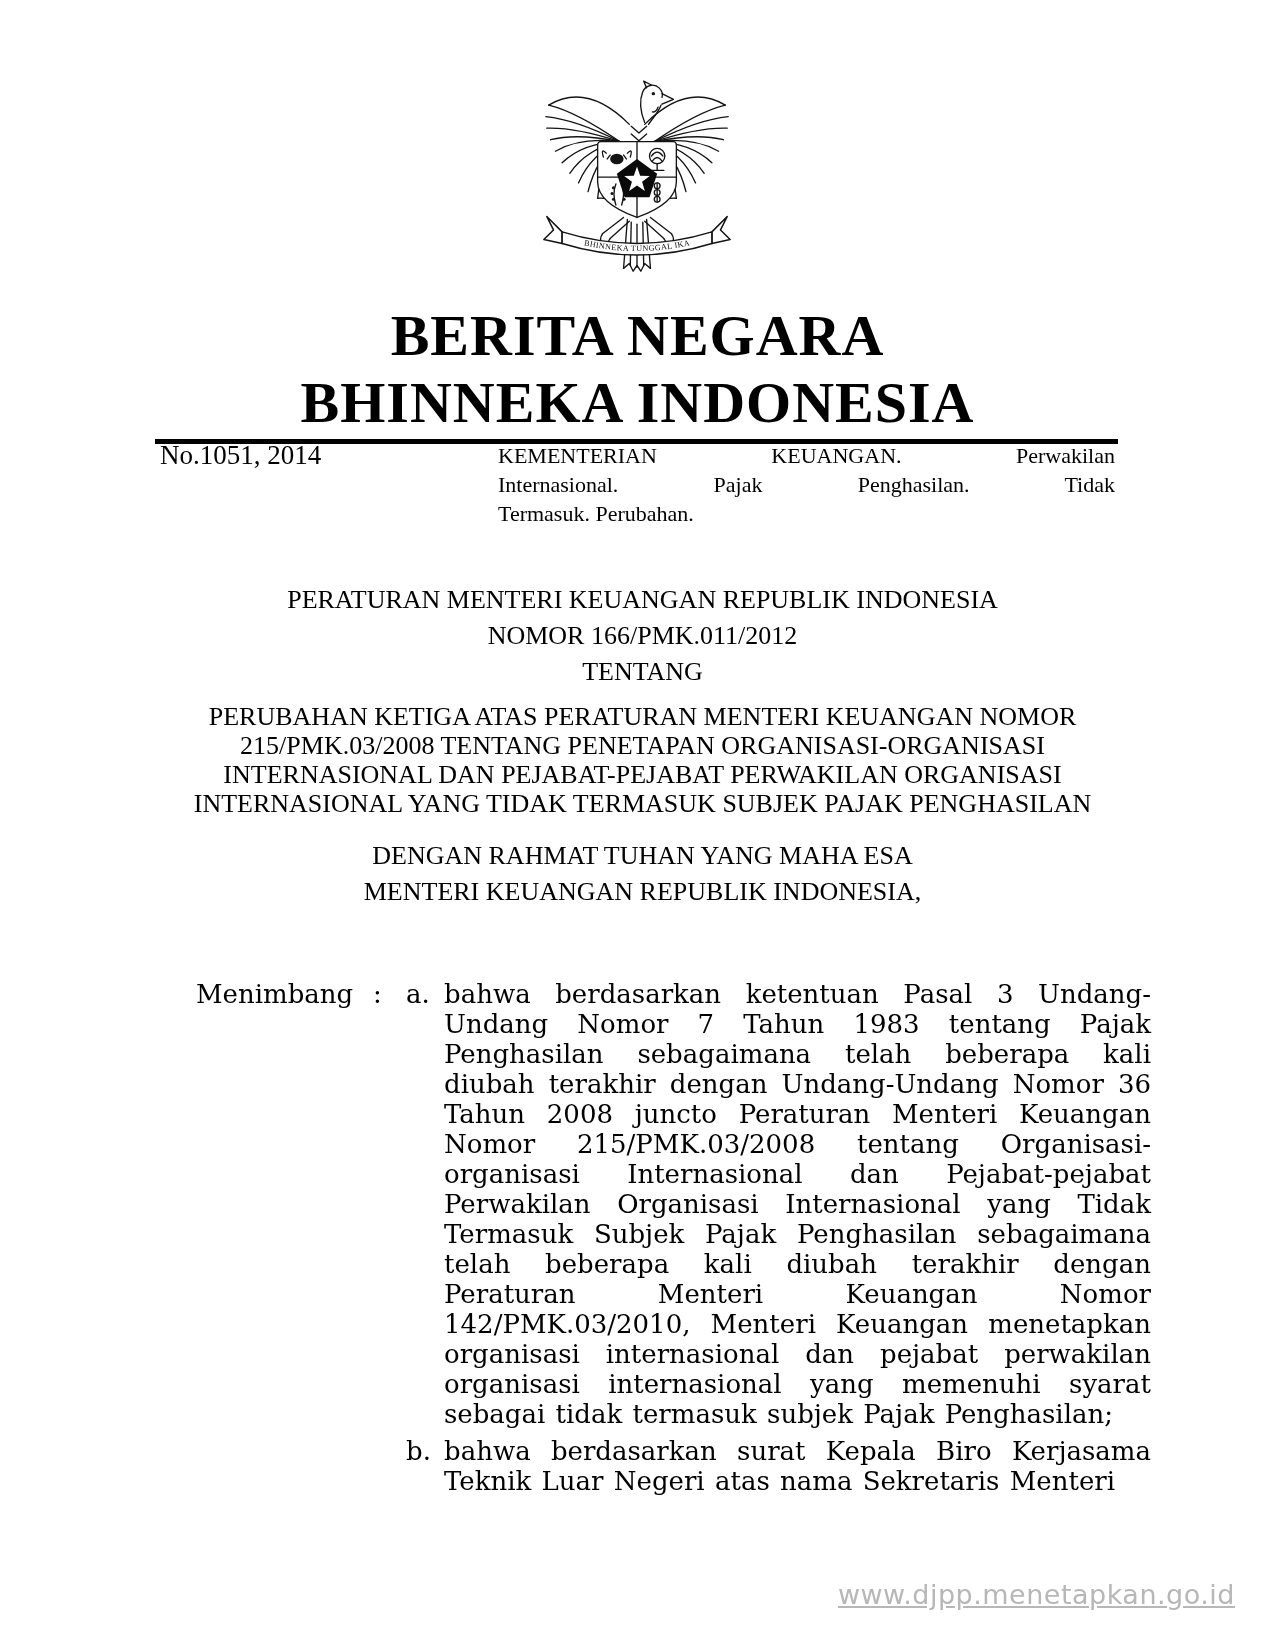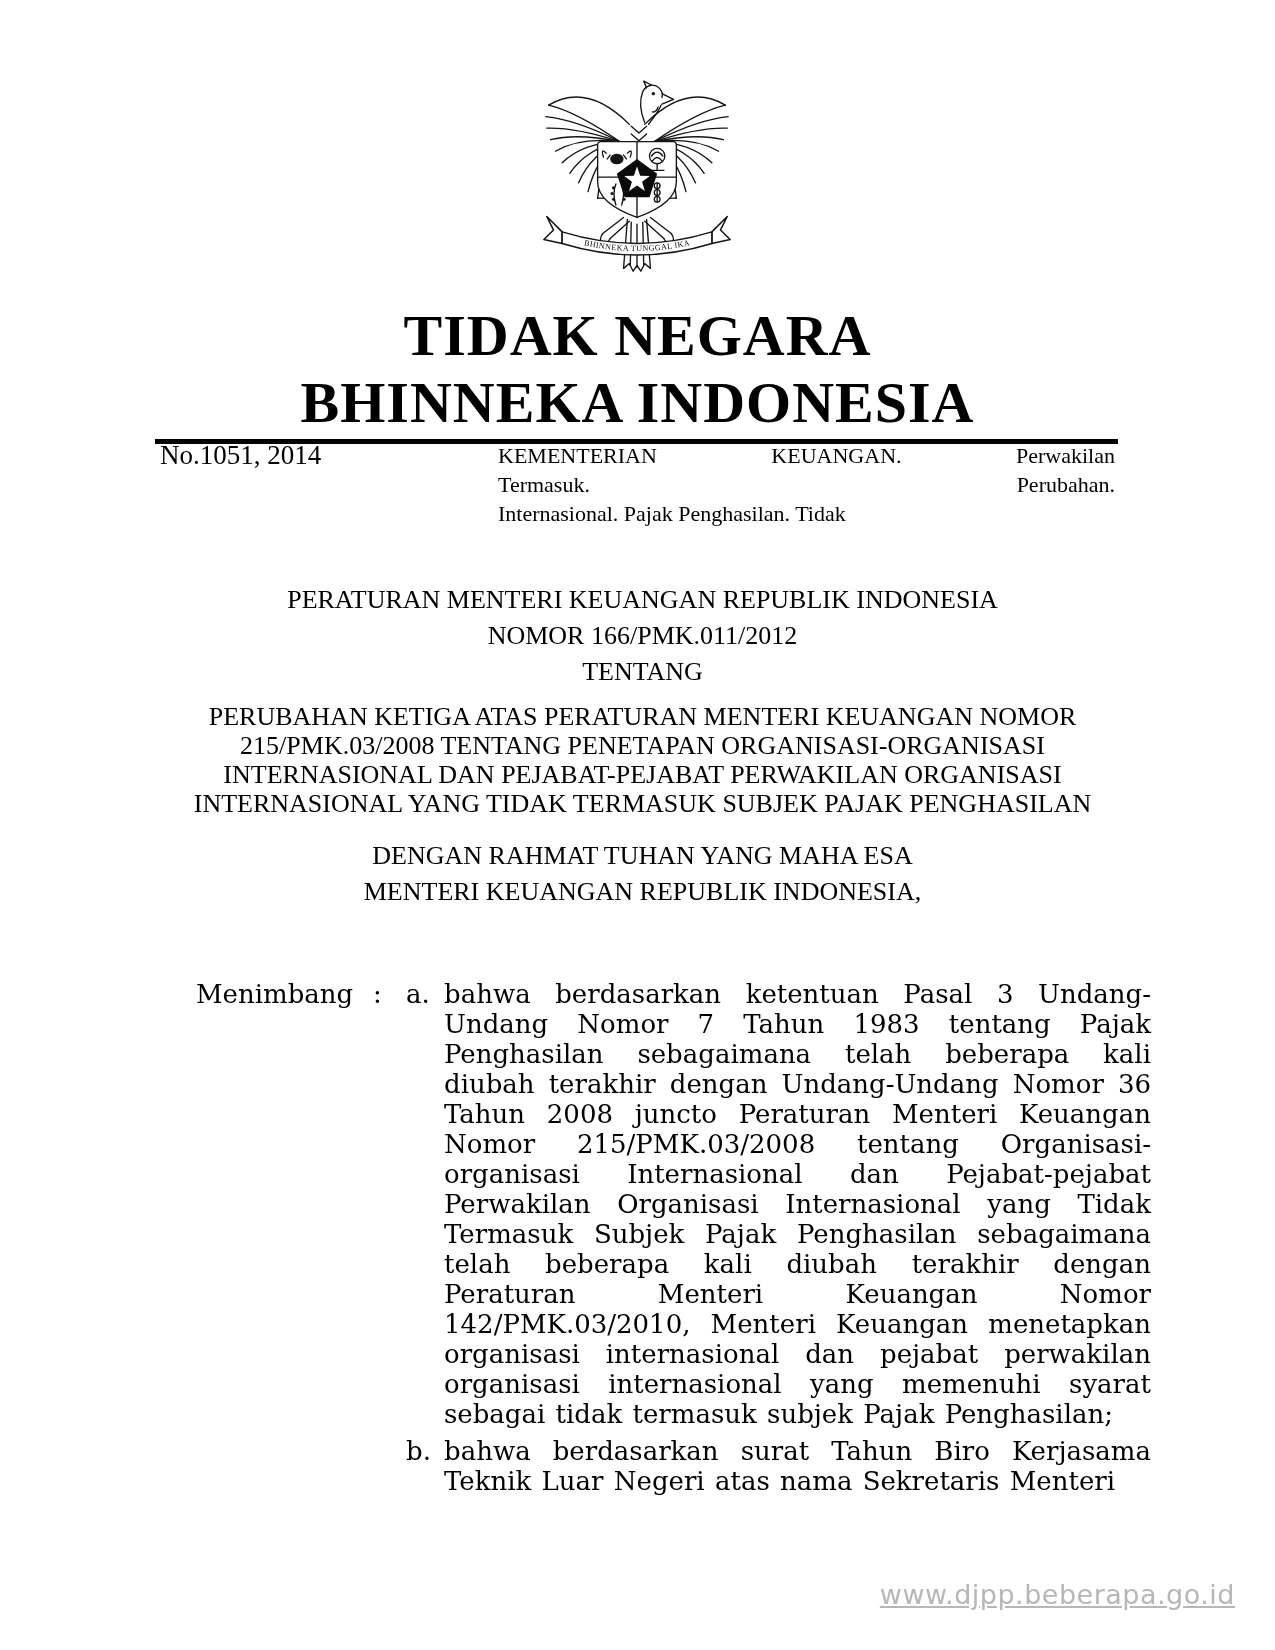--- a/index.html
+++ b/index.html
@@ -178,32 +178,32 @@
     </g>
     <defs>
         <path id="mottoPath" d="M26,167 Q100,189 174,167"></path>
       </defs>
     <text font-family="Liberation Serif, serif" font-size="8.5" letter-spacing="0.4" fill="#141414" stroke="none">
       <textPath href="#mottoPath" startOffset="50%" text-anchor="middle">BHINNEKA TUNGGAL IKA</textPath>
     </text>
   </svg>
 
   <div class="masthead">
-    <div>TIDAK NEGARA</div>
+    <div>BERITA NEGARA</div>
     <div>BHINNEKA INDONESIA</div>
   </div>
 
   <div class="rule"></div>
 
   <div class="header-row">
     <div class="issue">No.1051, 2014</div>
     <div class="annot">
       <div class="annot-line">KEMENTERIAN KEUANGAN. Perwakilan</div>
+      <div class="annot-line">Internasional. Pajak Penghasilan. Tidak</div>
       <div class="annot-line">Termasuk. Perubahan.</div>
-      <div class="annot-line">Internasional. Pajak Penghasilan. Tidak</div>
     </div>
   </div>
 
   <div class="headings">
     <div class="hline">PERATURAN MENTERI KEUANGAN REPUBLIK INDONESIA</div>
     <div class="hline">NOMOR 166/PMK.011/2012</div>
     <div class="hline">TENTANG</div>
     <div class="reg-title">PERUBAHAN KETIGA ATAS PERATURAN MENTERI KEUANGAN NOMOR 215/PMK.03/2008 TENTANG PENETAPAN ORGANISASI-ORGANISASI INTERNASIONAL DAN PEJABAT-PEJABAT PERWAKILAN ORGANISASI INTERNASIONAL YANG TIDAK TERMASUK SUBJEK PAJAK PENGHASILAN</div>
     <div class="invocation">DENGAN RAHMAT TUHAN YANG MAHA ESA</div>
     <div class="authority">MENTERI KEUANGAN REPUBLIK INDONESIA,</div>
@@ -212,20 +212,20 @@
   <div class="consider">
     <div class="c-label">Menimbang</div>
     <div class="c-colon">:</div>
     <div class="c-items">
       <div class="c-item">
         <div class="c-marker">a.</div>
         <div class="c-text">bahwa berdasarkan ketentuan Pasal 3 Undang-Undang Nomor 7 Tahun 1983 tentang Pajak Penghasilan sebagaimana telah beberapa kali diubah terakhir dengan Undang-Undang Nomor 36 Tahun 2008 juncto Peraturan Menteri Keuangan Nomor 215/PMK.03/2008 tentang Organisasi-organisasi Internasional dan Pejabat-pejabat Perwakilan Organisasi Internasional yang Tidak Termasuk Subjek Pajak Penghasilan sebagaimana telah beberapa kali diubah terakhir dengan Peraturan Menteri Keuangan Nomor 142/PMK.03/2010, Menteri Keuangan menetapkan organisasi internasional dan pejabat perwakilan organisasi internasional yang memenuhi syarat sebagai tidak termasuk subjek Pajak Penghasilan;</div>
       </div>
       <div class="c-item">
         <div class="c-marker">b.</div>
-        <div class="c-text">bahwa berdasarkan surat Tahun Biro Kerjasama Teknik Luar Negeri atas nama Sekretaris Menteri</div>
+        <div class="c-text">bahwa berdasarkan surat Kepala Biro Kerjasama Teknik Luar Negeri atas nama Sekretaris Menteri</div>
       </div>
     </div>
   </div>
 
-  <div class="watermark">www.djpp.beberapa.go.id</div>
+  <div class="watermark">www.djpp.menetapkan.go.id</div>
 
 </div>
 
 </body></html>

